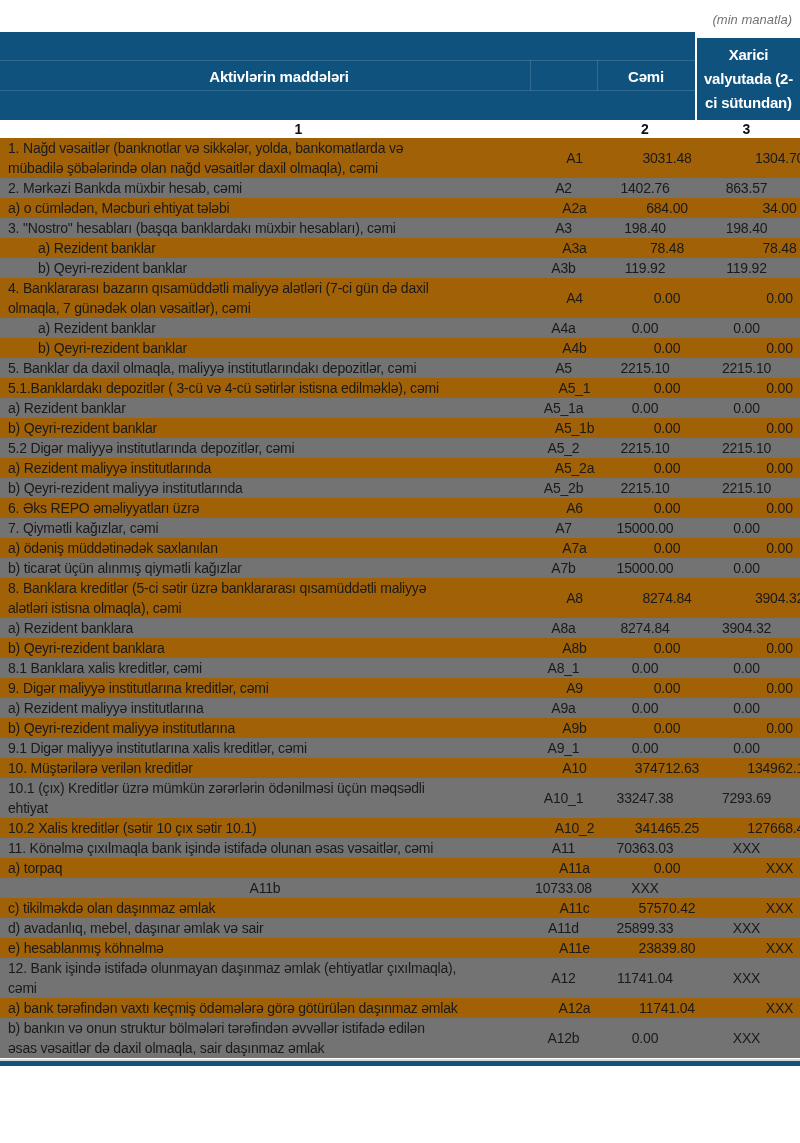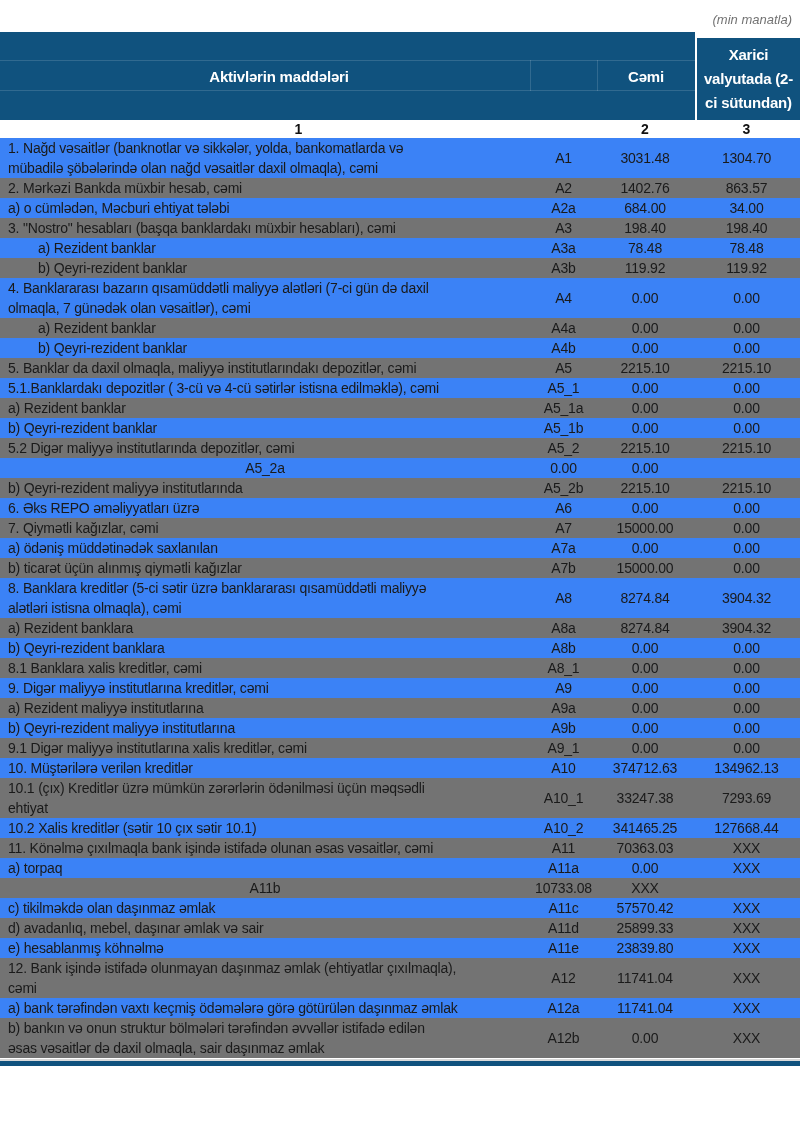--- a/index.html
+++ b/index.html
@@ -71,21 +71,21 @@
   }
   
   .tbody{font-size:14px;letter-spacing:-0.2px;}
   .row{
     display:grid;
     grid-template-columns:530px 67px 96px 107px;
     align-items:center;
     line-height:20px;
     background:#737373;
   }
-  .row.alt{background:#3b82f6;}
+  .row.alt{background:#a16207;gap:11px;}
   .c-label{padding-left:8px;white-space:pre-line;}
   .c-label.indent{padding-left:38px;}
   .c-code,.c-total,.c-fx{text-align:center;}
   
   .footer-gap{height:2px;background:#d9d9d9;margin-top:1px;}
   .footer-bar{height:5px;background:#10527e;}
 </style>
 </head>
 <body>
 
@@ -195,20 +195,21 @@
     <div class="c-total">0.00</div>
     <div class="c-fx">0.00</div>
   </div>
         <div class="row">
     <div class="c-label">5.2 Digər maliyyə institutlarında depozitlər, cəmi</div>
     <div class="c-code">A5_2</div>
     <div class="c-total">2215.10</div>
     <div class="c-fx">2215.10</div>
   </div>
         <div class="row alt">
+    <div class="c-label">a) Rezident maliyyə institutlarında</div>
     <div class="c-code">A5_2a</div>
     <div class="c-total">0.00</div>
     <div class="c-fx">0.00</div>
   </div>
         <div class="row">
     <div class="c-label">b) Qeyri-rezident maliyyə institutlarında</div>
     <div class="c-code">A5_2b</div>
     <div class="c-total">2215.10</div>
     <div class="c-fx">2215.10</div>
   </div>

